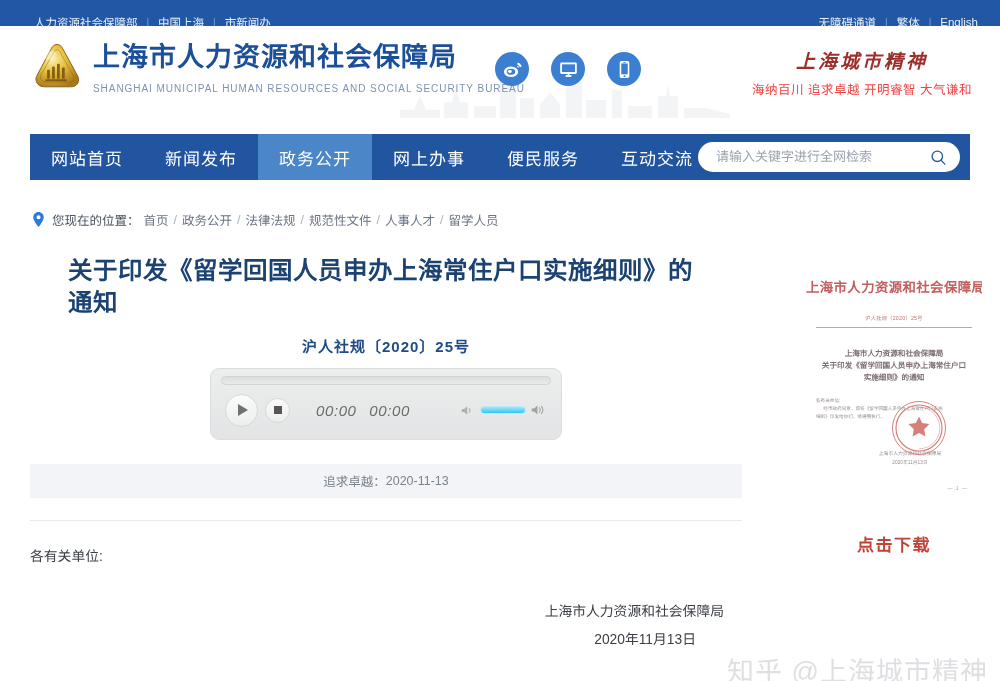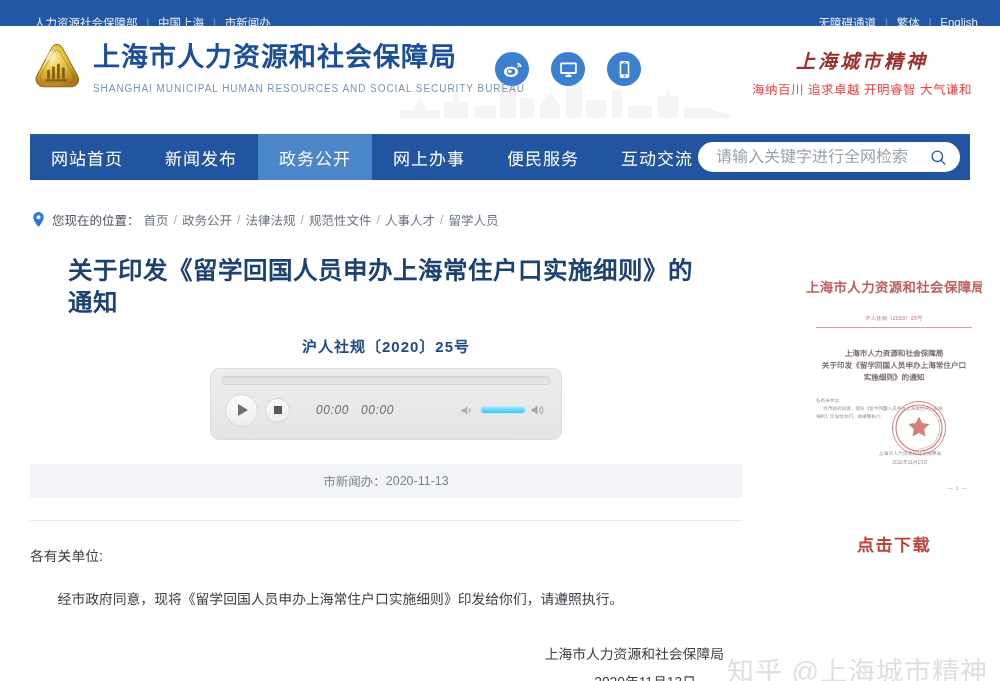--- a/index.html
+++ b/index.html
@@ -154,21 +154,21 @@
     background: #ffffff;
     border-radius: 16px;
     display: flex;
     align-items: center;
     padding: 0 12px 0 18px;
   }
   .searchbox input {
     flex: 1;
     border: 0;
     outline: 0;
-    font-size: 16px;
+    font-size: 13px;
     color: #701a75;
     background: transparent;
     font-family: Liberation Serif, serif;
   }
   .searchbox input::placeholder { color: #9aa3ad; }
   .search-icon { flex: none; cursor: pointer; }
 
   
   .crumbwrap {
     padding: 14px 30px 10px 32px;
@@ -247,21 +247,21 @@
   .tri {
     width: 0; height: 0;
     border-left: 10px solid #6f7170;
     border-top: 6.5px solid transparent;
     border-bottom: 6.5px solid transparent;
     margin-left: 3px;
   }
   .sq { width: 8px; height: 8px; background: #555756; }
   .audio-time {
     margin-left: 26px;
-    font-size: 12px;
+    font-size: 15px;
     font-style: italic;
     color: #6b6d6c;
     letter-spacing: .6px;
     white-space: nowrap;
   }
   .audio-time span { margin-right: 8px; }
   .audio-vol {
     margin-left: auto;
     display: flex;
     align-items: center;
@@ -588,29 +588,28 @@
           <svg width="16" height="14" viewBox="0 0 20 16">
             <path d="M1 6h3l4-3.6v11.2L4 10H1z" fill="#9fa1a0"></path>
             <path d="M10.4 5.4a3.6 3.6 0 0 1 0 5.2" fill="none" stroke="#9fa1a0" stroke-width="1.3" stroke-linecap="round"></path>
             <path d="M13 3.5a6.4 6.4 0 0 1 0 9" fill="none" stroke="#9fa1a0" stroke-width="1.3" stroke-linecap="round"></path>
           </svg>
         </div>
       </div>
     </div>
 
     <div class="pubstrip">
-      <span>市新闻办：</span>
+      <span>追求卓越：</span>
       <span>2020-11-13</span>
     </div>
 
     <div class="rule"></div>
 
     <div class="body-text">
       <div class="salutation">各有关单位:</div>
-      <div class="para">经市政府同意，现将《留学回国人员申办上海常住户口实施细则》印发给你们，请遵照执行。</div>
     </div>
 
     <div class="signature">
       <div>上海市人力资源和社会保障局</div>
       <div class="date">2020年11月13日</div>
     </div>
   </div>
 
   <div class="watermark">知乎 @上海城市精神</div>
 

